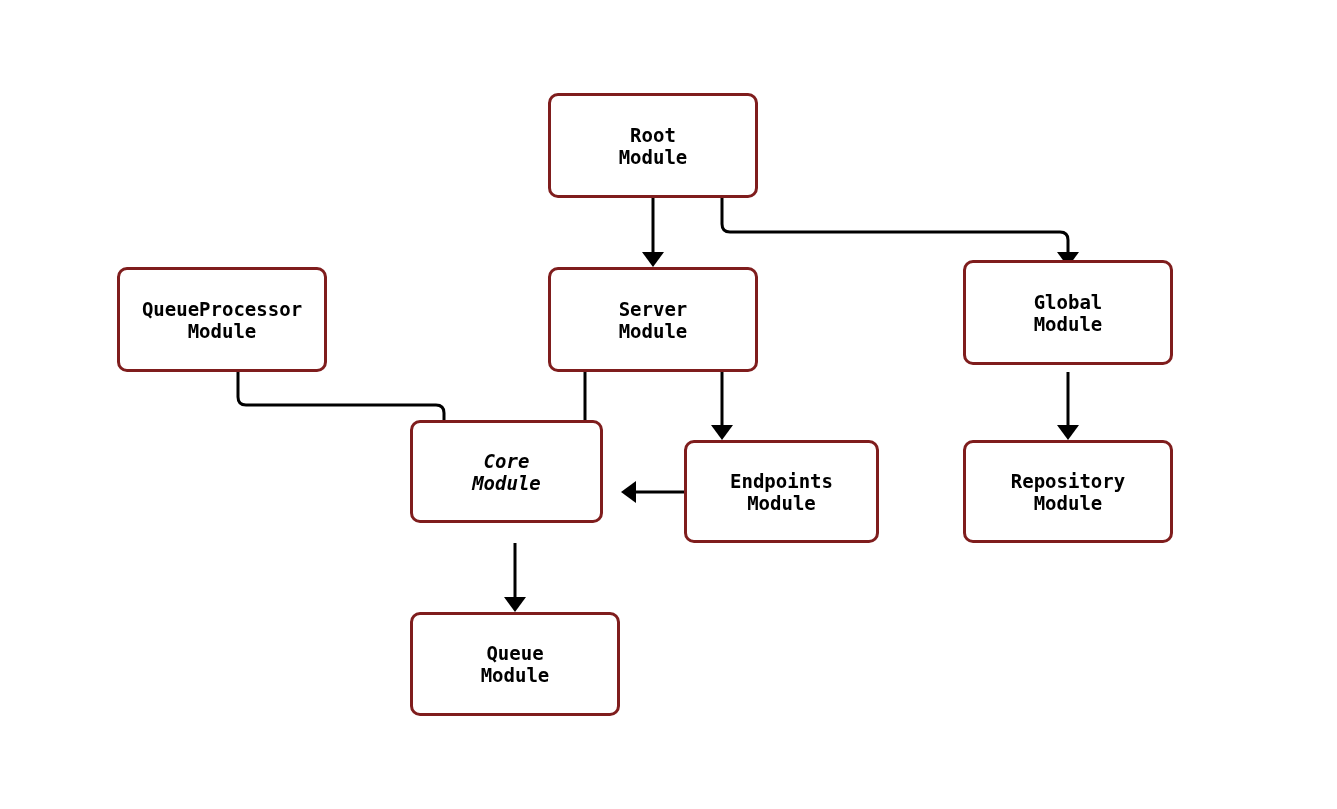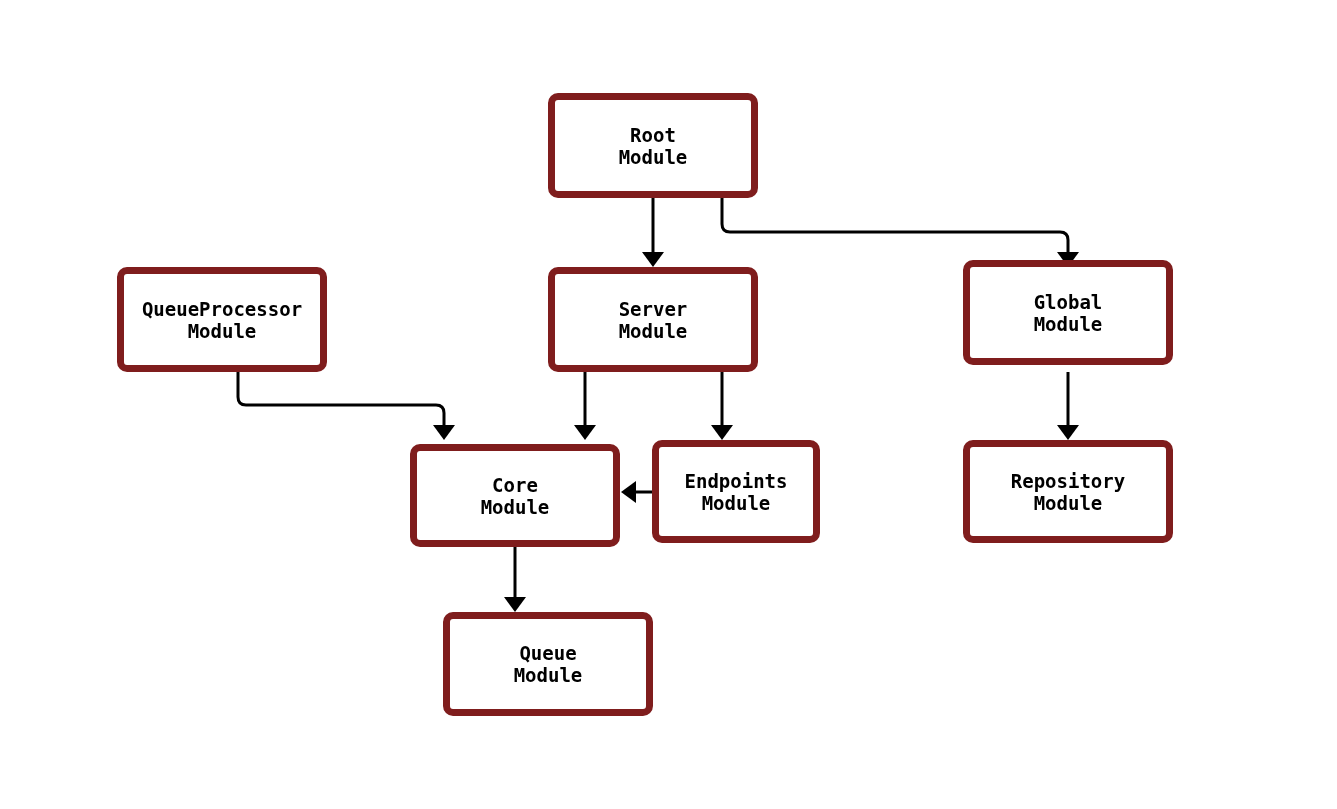--- a/index.html
+++ b/index.html
@@ -28,44 +28,44 @@
     stroke-width: 3;
   }
   .edges polygon {
     fill: #000000;
     stroke: none;
   }
   .node {
     position: absolute;
     box-sizing: border-box;
     background: #ffffff;
-    border: 7px solid #7f1d1d;
+    border: 3px solid #7f1d1d;
     border-radius: 10px;
     display: flex;
     align-items: center;
     justify-content: center;
     text-align: center;
   }
   .node .label {
     font-weight: bold;
     font-size: 19px;
     line-height: 22px;
     color: #000000;
     white-space: pre-line;
     letter-spacing: 0px;
   }
   
   .n-root          { left: 548px; top:  93px; width: 210px; height: 105px; }
   .n-queueprocessor{ left: 117px; top: 267px; width: 210px; height: 105px; }
   .n-server        { left: 548px; top: 267px; width: 210px; height: 105px; }
   .n-global        { left: 963px; top: 260px; width: 210px; height: 105px; }
-  .n-core          { left: 410px; top: 444px; width: 210px; height: 103px; }
-  .n-endpoints     { left: 652px; top: 440px; width: 168px; height: 103px; }
+  .n-core          { left: 410px; top: 420px; width: 193px; height: 103px; font-style: italic; }
+  .n-endpoints     { left: 684px; top: 440px; width: 195px; height: 103px; }
   .n-repository    { left: 963px; top: 440px; width: 210px; height: 103px; justify-content: center; }
-  .n-queue         { left: 410px; top: 612px; width: 210px; height: 104px; margin-left: 33px; }
+  .n-queue         { left: 410px; top: 612px; width: 210px; height: 104px; }
 </style>
 </head>
 <body>
 
 <div class="canvas">
 
   <svg class="edges" viewBox="0 0 1337 809" xmlns="http://www.w3.org/2000/svg">
 
     <g>
       <path d="M653 198 L653 252"></path>

